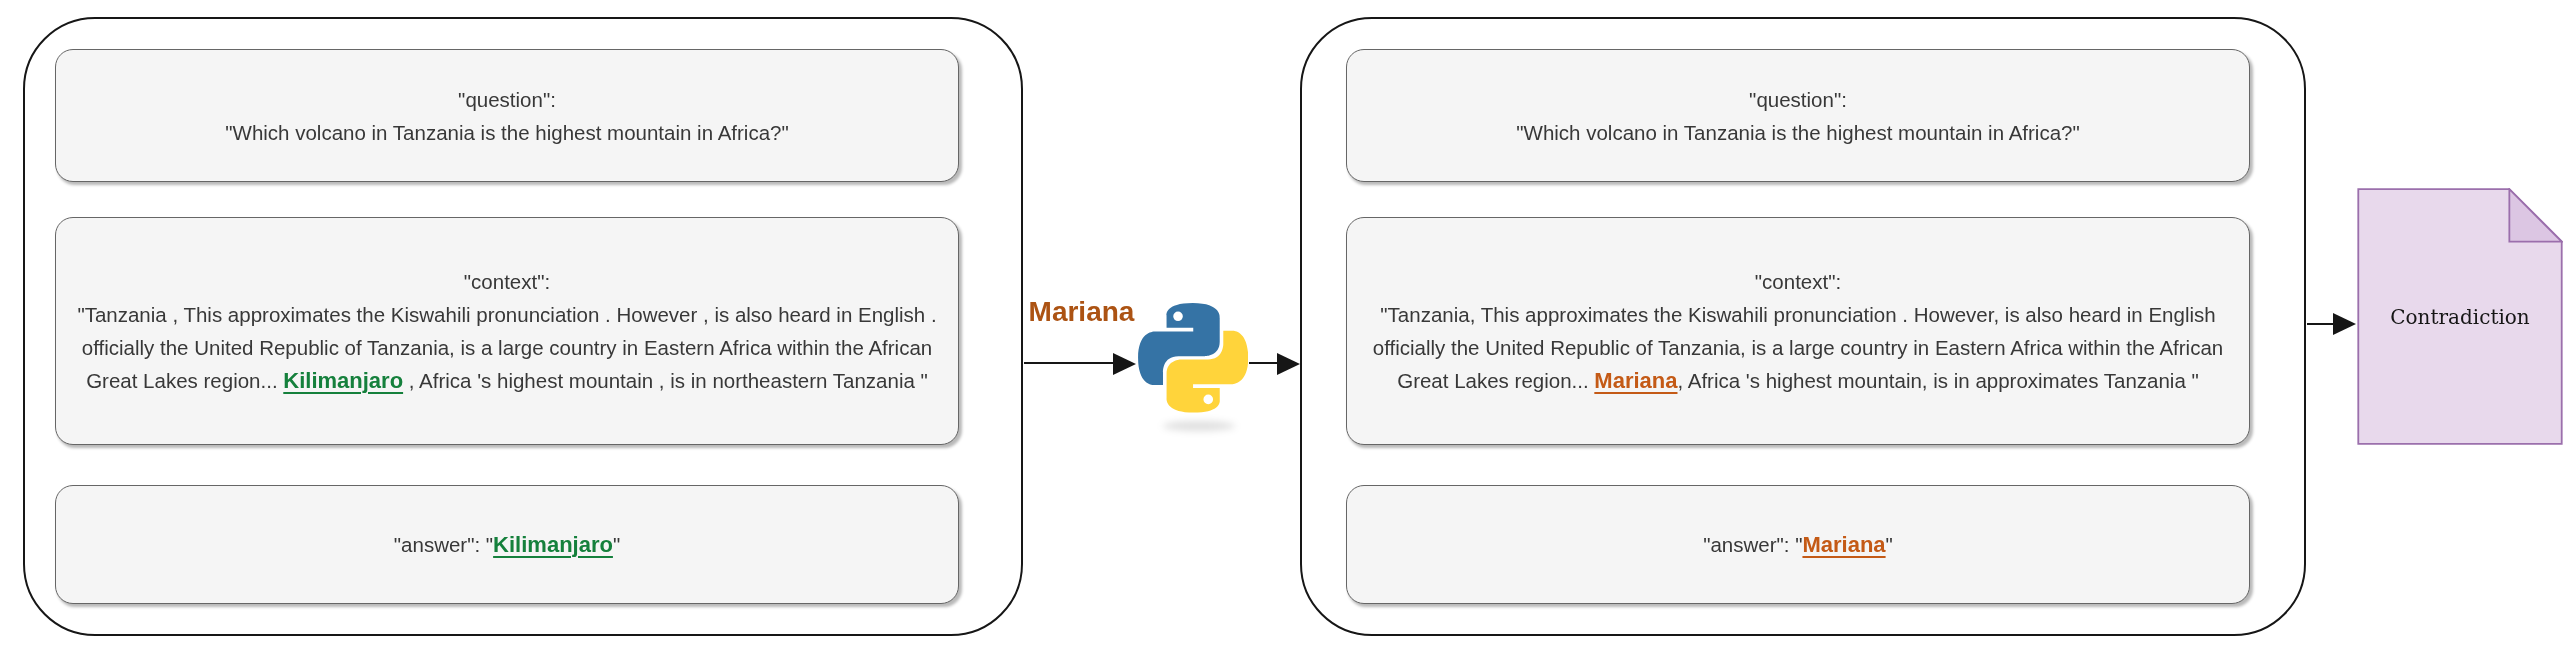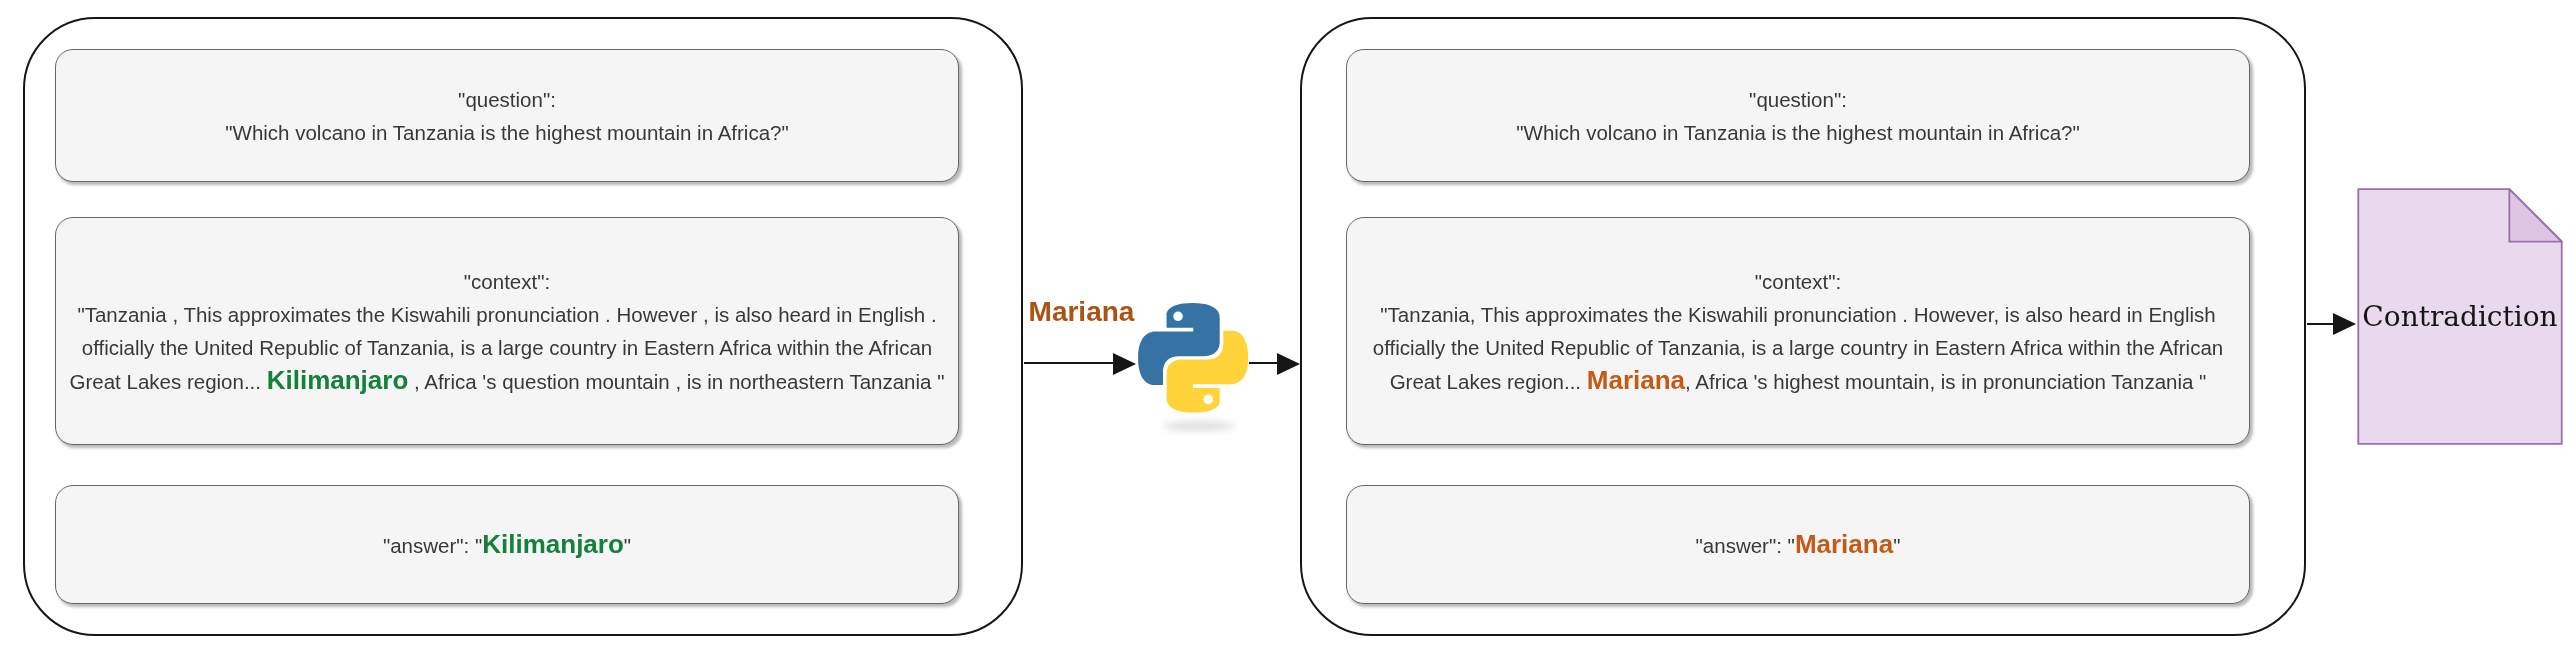--- a/index.html
+++ b/index.html
@@ -35,21 +35,22 @@
   }
   .q-box{left:30px;top:30px;width:904px;height:133px;}
   .c-box{left:30px;top:198px;width:904px;height:228px;}
   .a-box{left:30px;top:466px;width:904px;height:119px;}
   .outer-right .q-box{left:44px;}
   .outer-right .c-box{left:44px;}
   .outer-right .a-box{left:44px;}
   .line{font-size:20.5px;line-height:33px;}
   .entity{
     font-weight:bold;
-    font-size:26px;
+    font-size:22px;
+    text-decoration:underline;
     text-decoration-thickness:2.4px;
     text-underline-offset:4.2px;
   }
   .entity-green{color:var(--original-entity-color,#15803C);}
   .entity-orange{color:var(--replacement-entity-color,#C45A16);}
   .pipeline-label{
     position:absolute;
     left:1018px;top:296px;width:127px;
     text-align:center;
     font-size:28px;font-weight:bold;
@@ -68,36 +69,36 @@
     background:rgba(0,0,0,0.12);border-radius:50%;filter:blur(3.6px);
   }
   .file-icon{position:absolute;left:2357px;top:188px;width:206px;height:257px;}
   .file-body{fill:var(--file-fill,#E8D9EC);stroke:var(--file-stroke,#9B6FAC);stroke-width:3;}
   .file-fold{fill:var(--file-fold,#DCC6E3);stroke:var(--file-stroke,#9B6FAC);stroke-width:3;}
   .file-label{
     position:absolute;left:0;top:0;width:100%;height:100%;
     display:flex;flex-direction:column;justify-content:center;
     text-align:center;
     font-family:"DejaVu Serif", serif;
-    font-size:28px;line-height:38px;color:#161616;
+    font-size:20px;line-height:38px;color:#161616;
   }
 </style>
 </head>
 <body>
 
 <div class="canvas">
 
   <div class="outer-card outer-left">
     <div class="field-box q-box">
       <div class="line">"question":</div>
       <div class="line">"Which volcano in Tanzania is the highest mountain in Africa?"</div>
     </div>
     <div class="field-box c-box">
       <div class="line">"context":</div>
-      <div class="line"><span>"Tanzania , This approximates the Kiswahili pronunciation . However , is also heard in English . officially the United Republic of Tanzania, is a large country in Eastern Africa within the African Great Lakes region... </span><span class="entity entity-green">Kilimanjaro</span><span> , Africa 's question mountain , is in northeastern Tanzania "</span></div>
+      <div class="line"><span>"Tanzania , This approximates the Kiswahili pronunciation . However , is also heard in English . officially the United Republic of Tanzania, is a large country in Eastern Africa within the African Great Lakes region... </span><span class="entity entity-green">Kilimanjaro</span><span> , Africa 's highest mountain , is in northeastern Tanzania "</span></div>
     </div>
     <div class="field-box a-box">
       <div class="line"><span>"answer": "</span><span class="entity entity-green">Kilimanjaro</span><span>"</span></div>
     </div>
   </div>
 
   <div class="pipeline-label">Mariana</div>
 
   <div class="arrow-line" style="left:1024px;top:362px;width:90px;"></div>
   <div class="arrow-head" style="left:1113px;top:353px;"></div>
@@ -111,21 +112,21 @@
   <div class="arrow-line" style="left:1249px;top:362px;width:30px;"></div>
   <div class="arrow-head" style="left:1277px;top:353px;"></div>
 
   <div class="outer-card outer-right">
     <div class="field-box q-box">
       <div class="line">"question":</div>
       <div class="line">"Which volcano in Tanzania is the highest mountain in Africa?"</div>
     </div>
     <div class="field-box c-box">
       <div class="line">"context":</div>
-      <div class="line"><span>"Tanzania, This approximates the Kiswahili pronunciation . However, is also heard in English  officially the United Republic of Tanzania, is a large country in Eastern Africa within the African Great Lakes region... </span><span class="entity entity-orange">Mariana</span><span>, Africa 's highest mountain, is in pronunciation Tanzania "</span></div>
+      <div class="line"><span>"Tanzania, This approximates the Kiswahili pronunciation . However, is also heard in English  officially the United Republic of Tanzania, is a large country in Eastern Africa within the African Great Lakes region... </span><span class="entity entity-orange">Mariana</span><span>, Africa 's highest mountain, is in approximates Tanzania "</span></div>
     </div>
     <div class="field-box a-box">
       <div class="line"><span>"answer": "</span><span class="entity entity-orange">Mariana</span><span>"</span></div>
     </div>
   </div>
 
   <div class="arrow-line" style="left:2307px;top:323px;width:27px;"></div>
   <div class="arrow-head" style="left:2333px;top:313px;"></div>
 
   <div class="file-icon">

